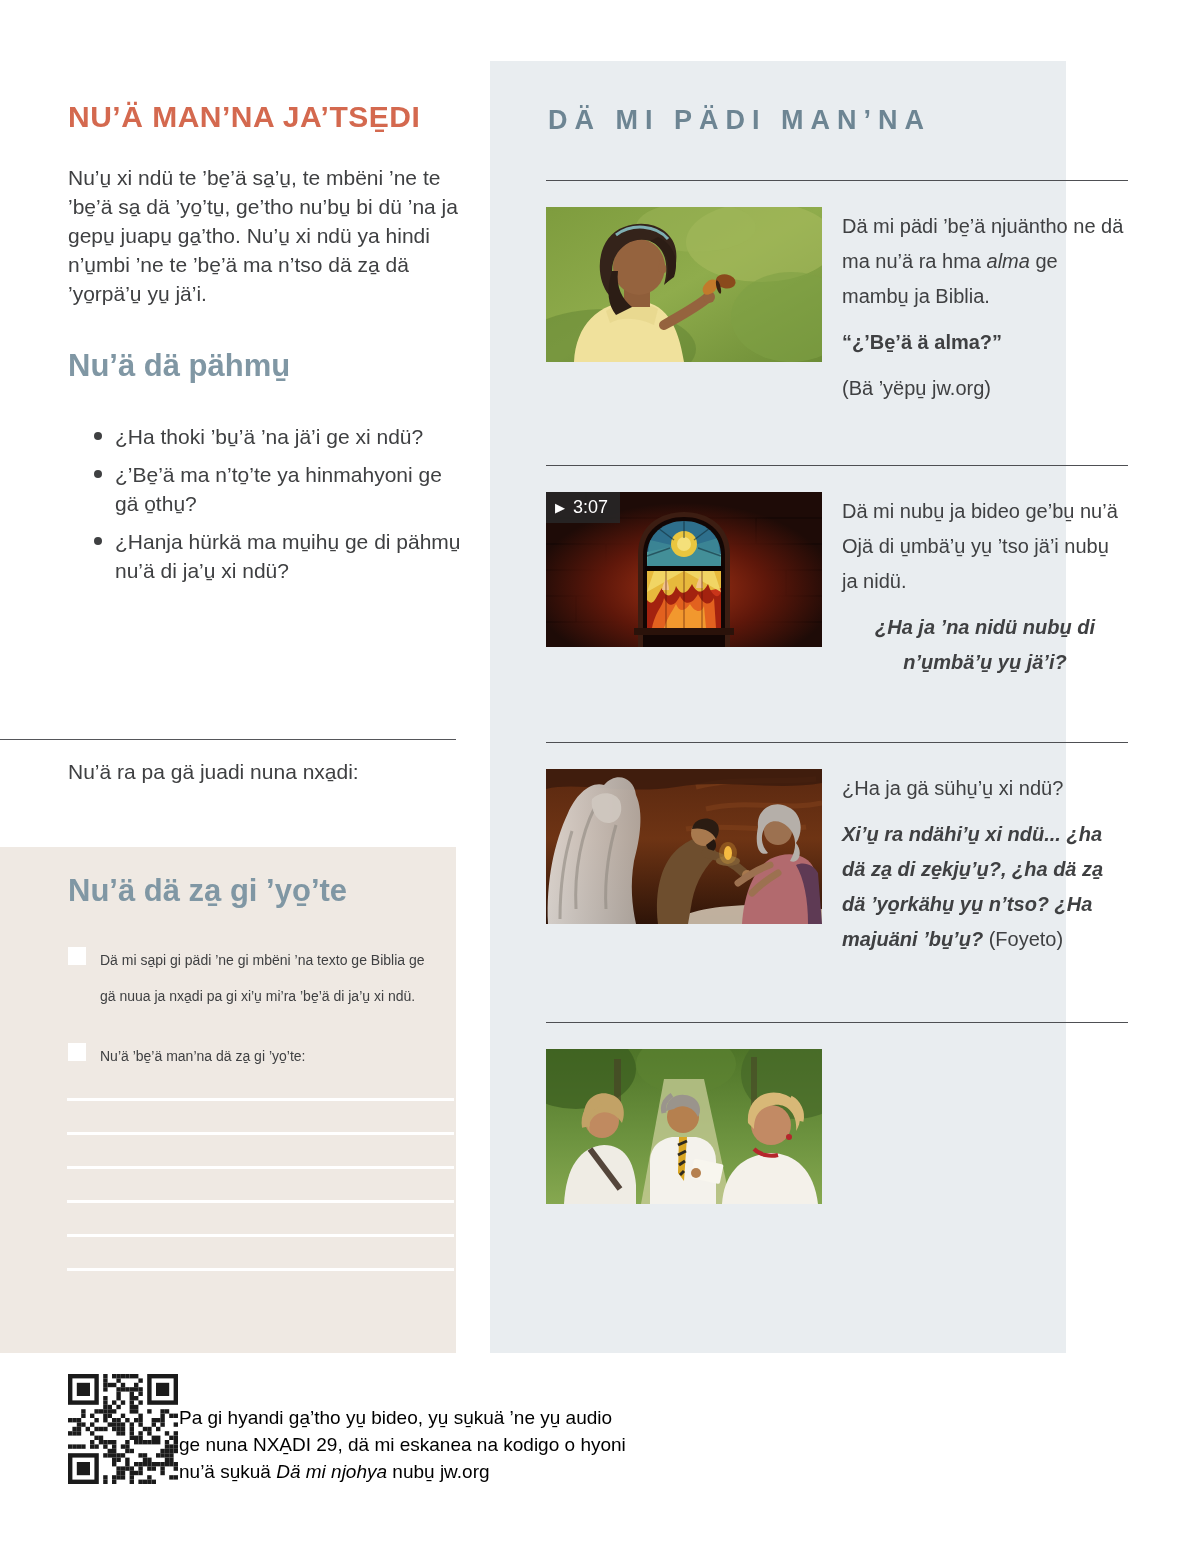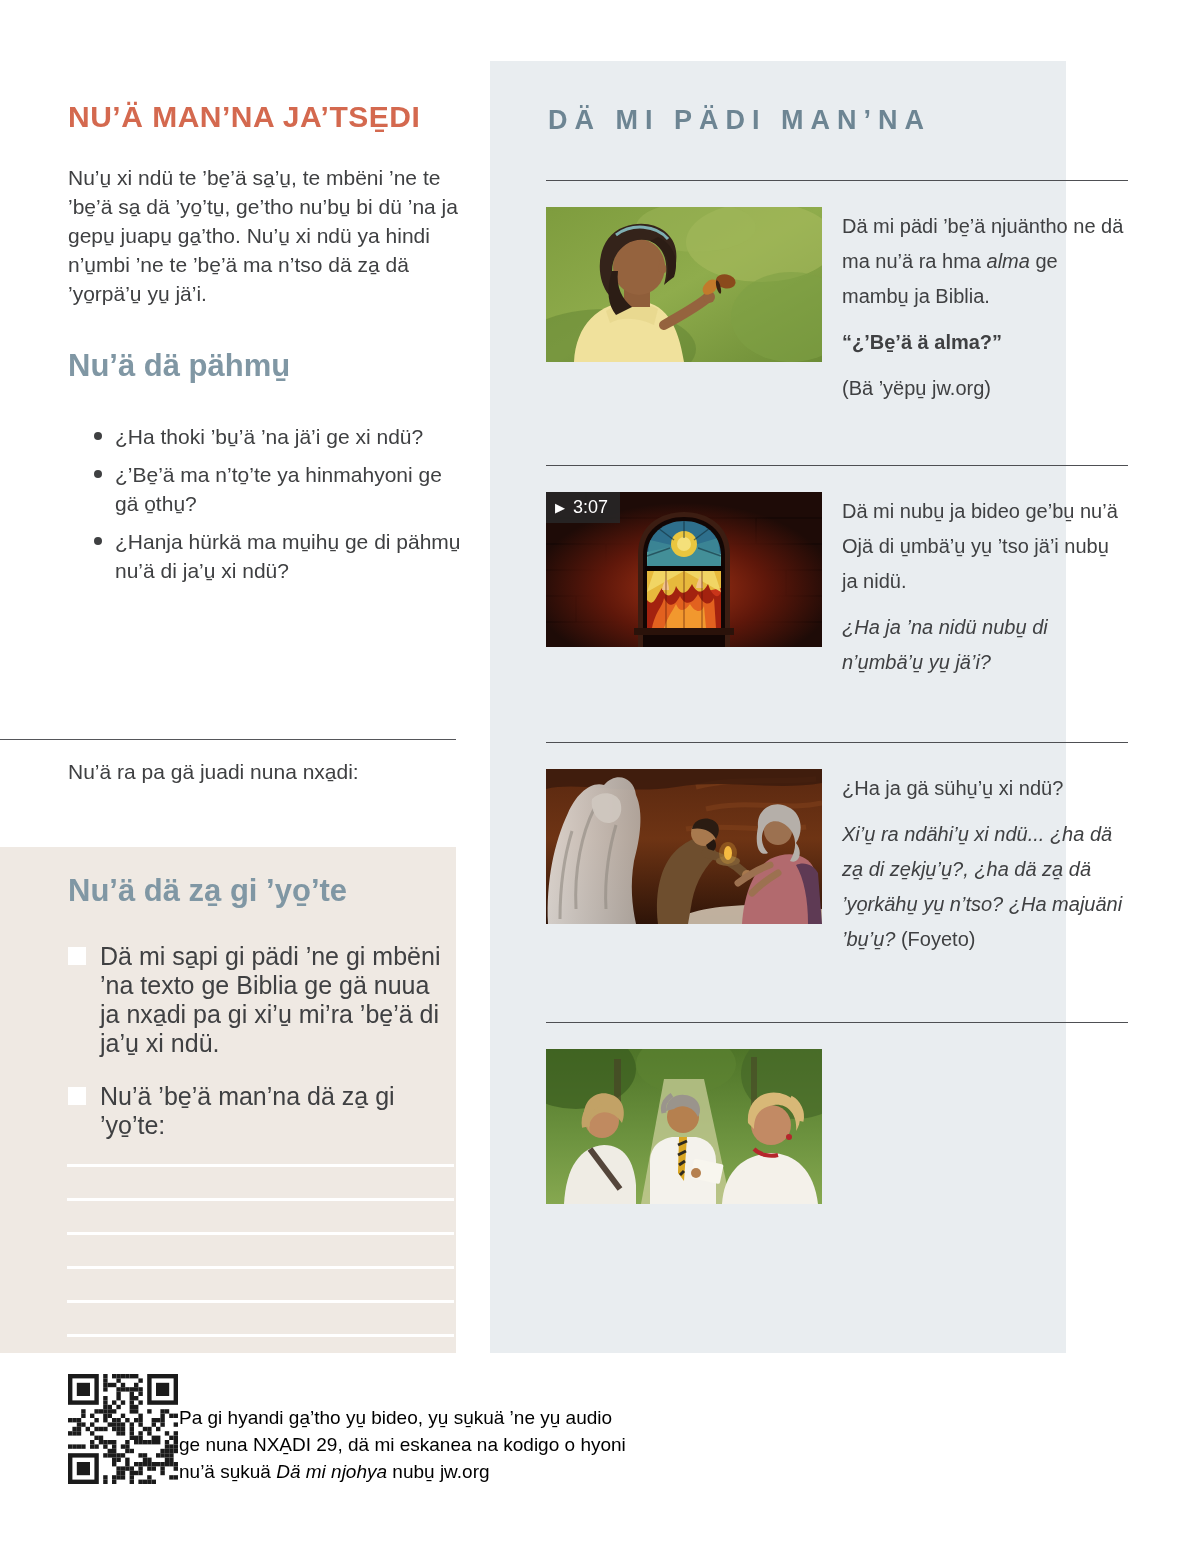--- a/index.html
+++ b/index.html
@@ -20,36 +20,36 @@
     border-radius:50%; background:#3F4042; }
   .hr-left { position:absolute; left:0; top:739px; width:456px; border:none;
     border-top:1.5px solid #55565A; }
   .finish { position:absolute; left:68px; top:760px; font-size:21px; }
   
   .todo { position:absolute; left:0; top:847px; width:456px; height:506px;
     background:#EFE9E3; padding:24px 14px 16px 68px; }
   .todo h2 { font-size:31px; line-height:40px; font-weight:bold; color:#8097A4; margin-bottom:31px; }
   .task { display:flex; margin-bottom:24px; }
   .task .cb { flex:none; width:18px; height:18px; background:#ffffff; margin:5px 14px 0 0; }
-  .task p { font-size:25px; line-height:29px; width:342px; }
+  .task p { font-size:14px; line-height:36px; width:342px; }
   .wlines { margin-top:18px; margin-left:-1px; }
   .wline { height:3px; width:387px; background:#ffffff; margin-bottom:31px; }
   
   .right-panel { position:absolute; left:490px; top:61px; width:576px; height:1292px; background:#E9EDF0; }
   .right-h { position:absolute; left:58px; top:44px; font-size:27px; font-weight:bold;
     letter-spacing:7px; color:#6D8593; white-space:nowrap; }
   .ritem { position:absolute; left:56px; width:582px; }
   .rrule { border:none; border-top:1.5px solid #4E4F53; width:582px; }
   .rrow { display:flex; margin-top:26px; gap:20px; }
   .media { flex:none; width:276px; height:155px; position:relative; overflow:hidden; }
   .media svg { display:block; width:276px; height:155px; }
   .rtext { width:286px; font-size:20px; line-height:35px; padding-top:2px; }
   .rtext p { margin-bottom:11px; }
   .rtext .bold { font-weight:bold; }
-  .rtext .bi { font-weight:normal; font-style:italic; }
+  .rtext .bi { font-weight:bold; font-style:italic;text-align:center; }
   .badge { position:absolute; left:0; top:0; height:31px; background:rgba(40,40,40,.85);
     color:#fff; display:flex; align-items:center; padding:0 12px 0 9px; gap:8px; font-size:18px; }
   .badge .play { font-size:13px; line-height:1; }
   
   .qr { position:absolute; left:68px; top:1374px; width:110px; height:110px; }
   .qr svg { display:block; width:110px; height:110px; }
   .qrtext { position:absolute; left:179px; top:1404px; width:452px; font-size:19px;
     line-height:27px; color:#000000; }
   em { font-style:italic; }
 </style>

